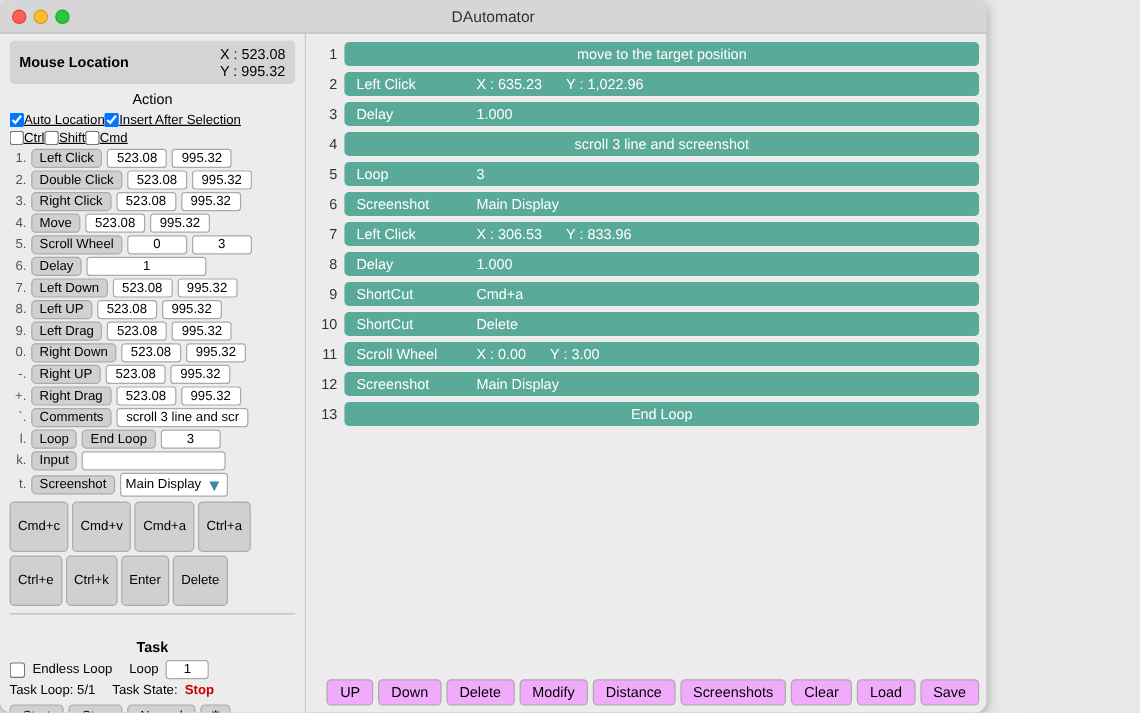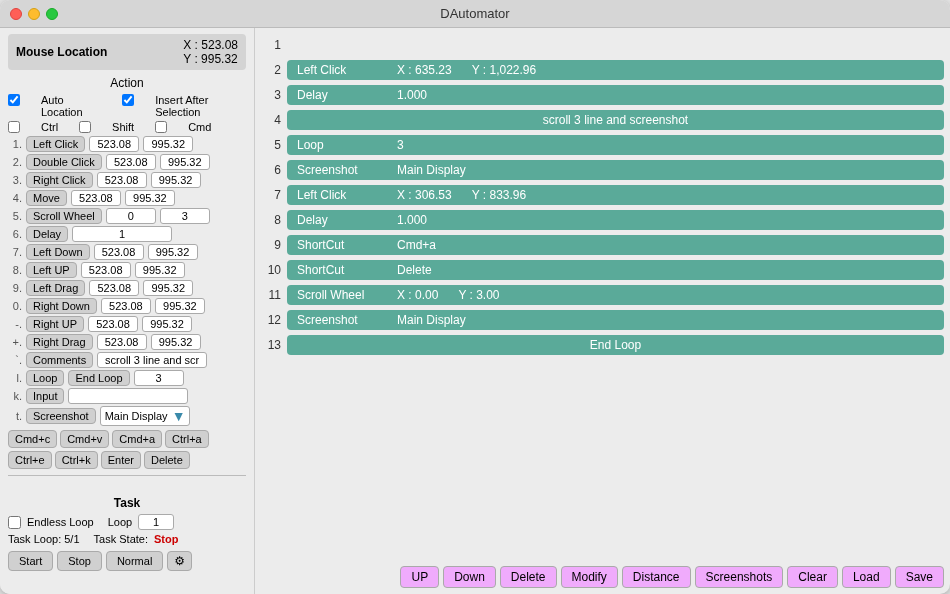--- a/index.html
+++ b/index.html
@@ -5,21 +5,21 @@
     * { box-sizing: border-box; margin: 0; padding: 0; }
     body {
       font-family: -apple-system, BlinkMacSystemFont, "Helvetica Neue", Arial, sans-serif;
       font-size: 12px;
       background: #e8e8e8;
       width: 950px;
       height: 594px;
       overflow: hidden;
     }
     .window {
-      width: 950px;
+      width: 822px;
       height: 594px;
       background: #ececec;
       border-radius: 10px;
       overflow: hidden;
       display: flex;
       flex-direction: column;
       box-shadow: 0 2px 10px rgba(0,0,0,0.3);
     }
     .titlebar {
       background: #d6d6d6;
@@ -82,23 +82,25 @@
       font-size: 12px;
     }
     .action-section-title {
       text-align: center;
       font-weight: 400;
       font-size: 12px;
       margin-bottom: 4px;
     }
     .checkbox-row {
       display: flex;
-      gap: 21px;
+      align-items: center;
+      gap: 0;
       margin-bottom: 3px;
       font-size: 11px;
+      text-decoration: underline;
     }
     .checkbox-row input[type="checkbox"] {
       width: 12px;
       height: 12px;
     }
     .action-rows {
       display: flex;
       flex-direction: column;
       gap: 2px;
     }
@@ -138,21 +140,21 @@
     .shortcut-btns {
       display: flex;
       flex-wrap: wrap;
       gap: 3px;
       margin-top: 4px;
     }
     .shortcut-btn {
       background: #d0d0d0;
       border: 1px solid #aaa;
       border-radius: 4px;
-      padding: 2px 6px;
+      padding: 14px 6px;
       font-size: 11px;
       cursor: pointer;
     }
     
     .task-section {
       margin-top: 6px;
       border-top: 1px solid #bbb;
       padding-top: 20px;
     }
     .task-title {
@@ -460,20 +462,21 @@
           <button class="bottom-btn">Normal</button>
           <button class="gear-btn">⚙</button>
         </div>
       </div>
     </div>
 
     <div class="right-panel">
       <div class="action-list" id="action-list">
       <div class="list-row">
             <div class="list-num">1</div>
+            <div class="list-item-bar full-text">move to the target position</div>
           </div>
           <div class="list-row">
             <div class="list-num">2</div>
             <div class="list-item-bar">
               <span class="list-item-type">Left Click</span>
               <span class="list-item-val">X : 635.23</span>
               <span class="list-item-val">Y : 1,022.96</span>
             </div>
           </div>
           <div class="list-row">

